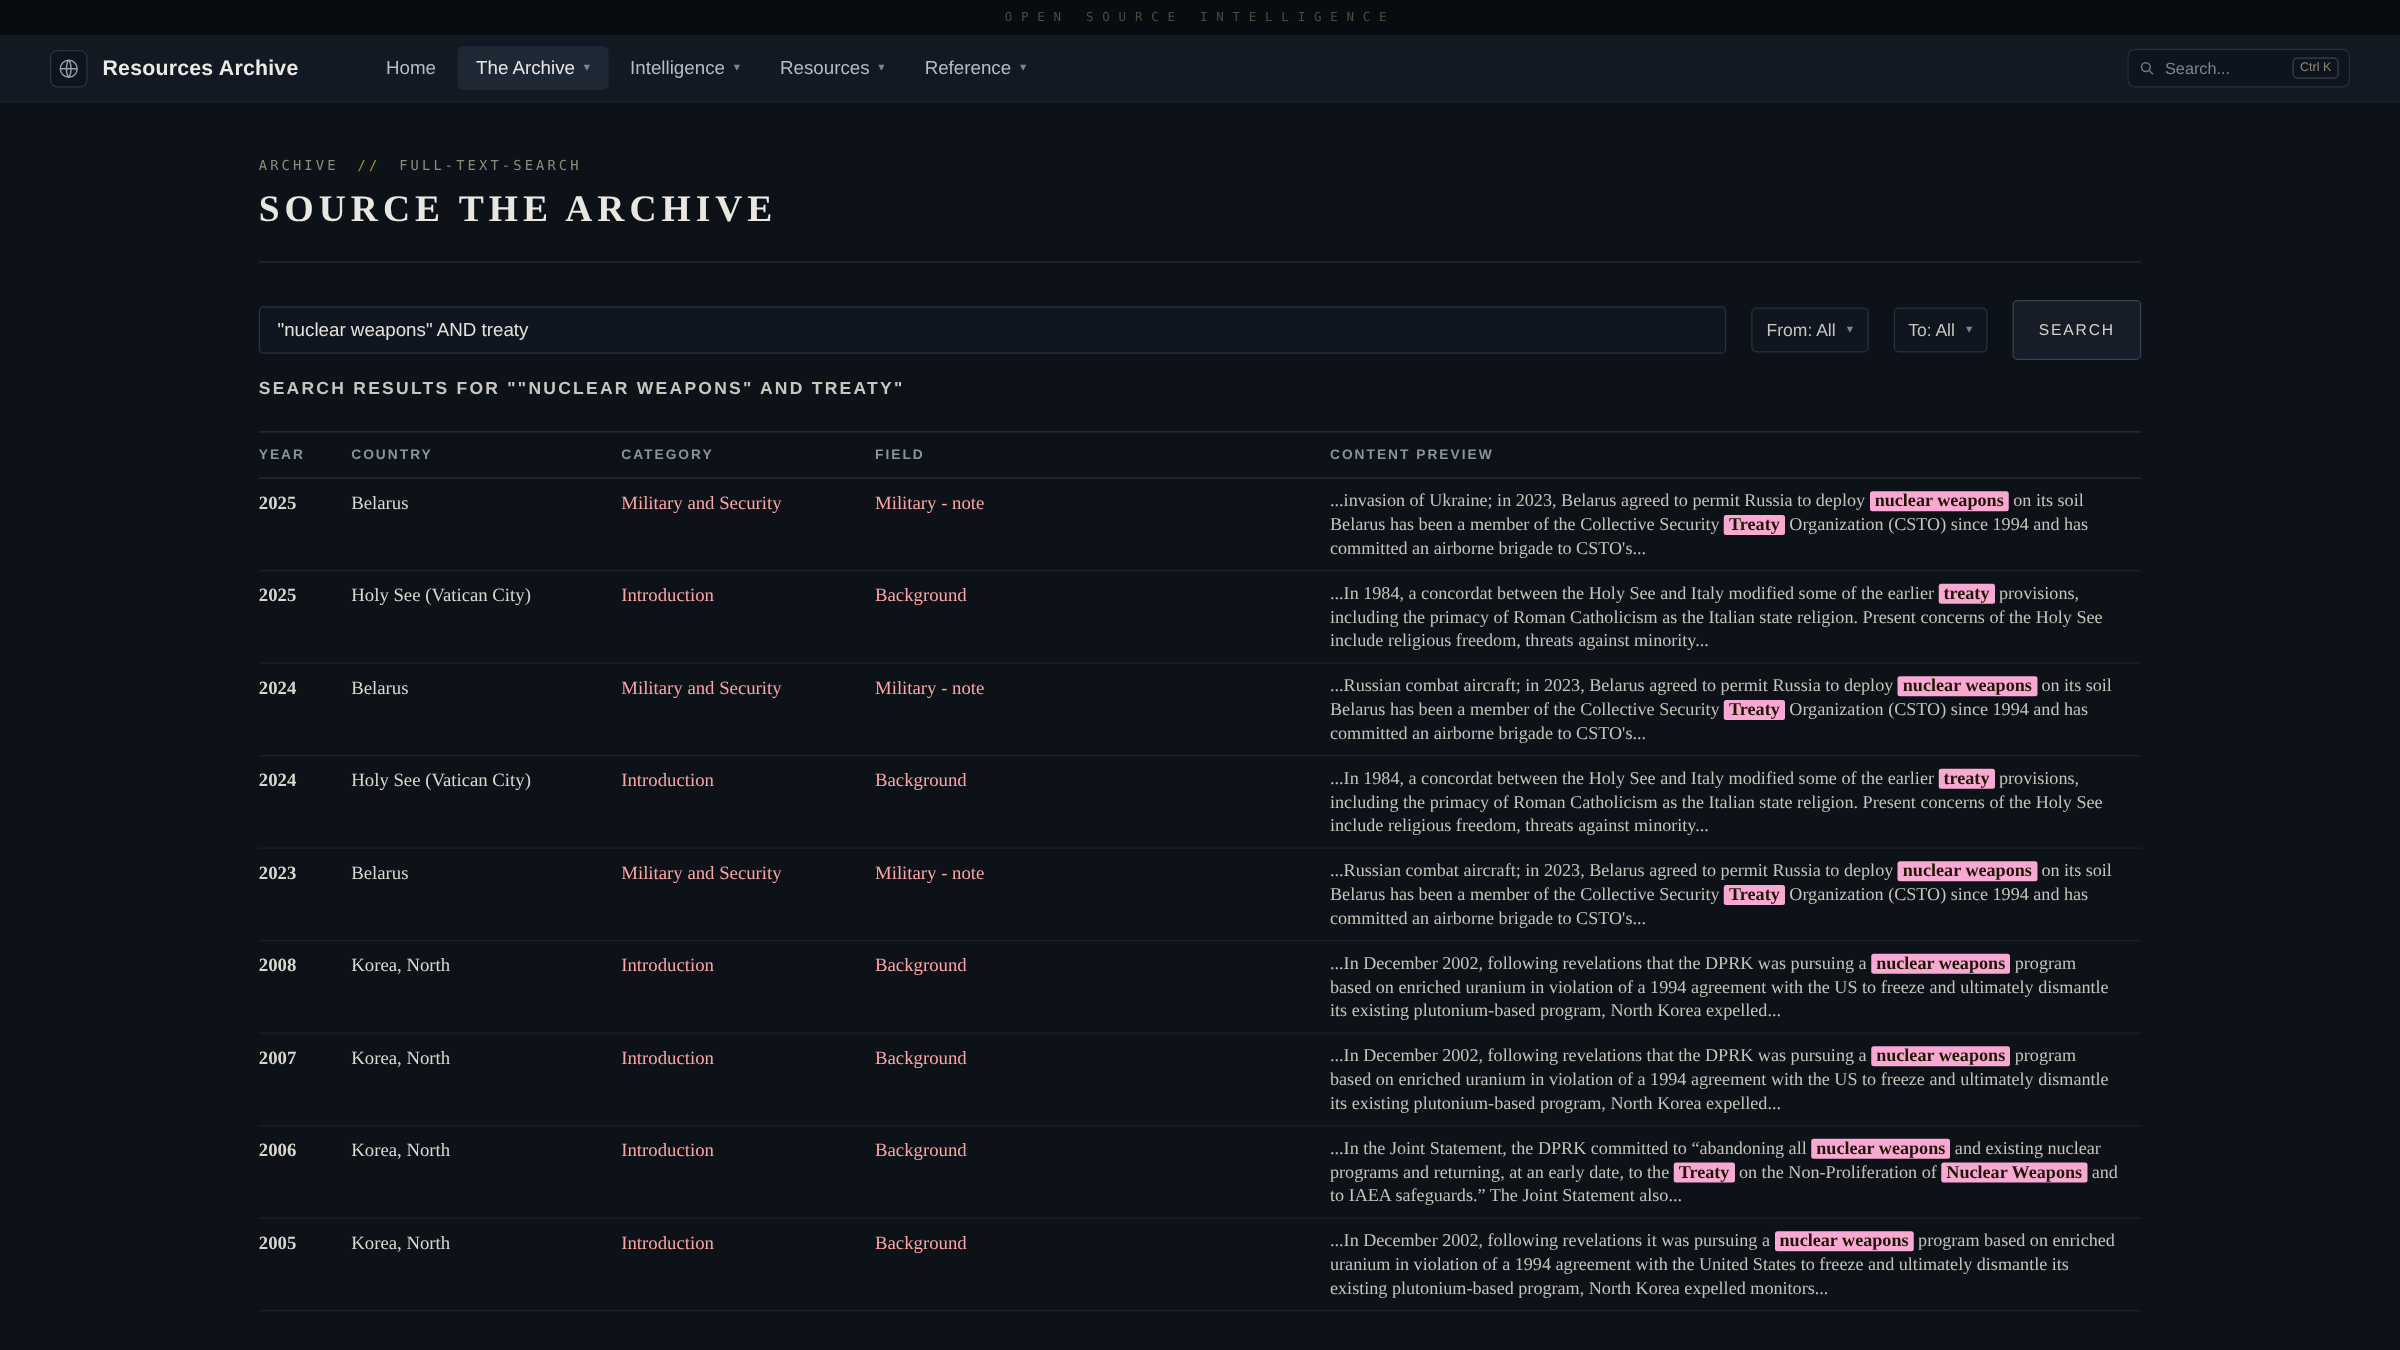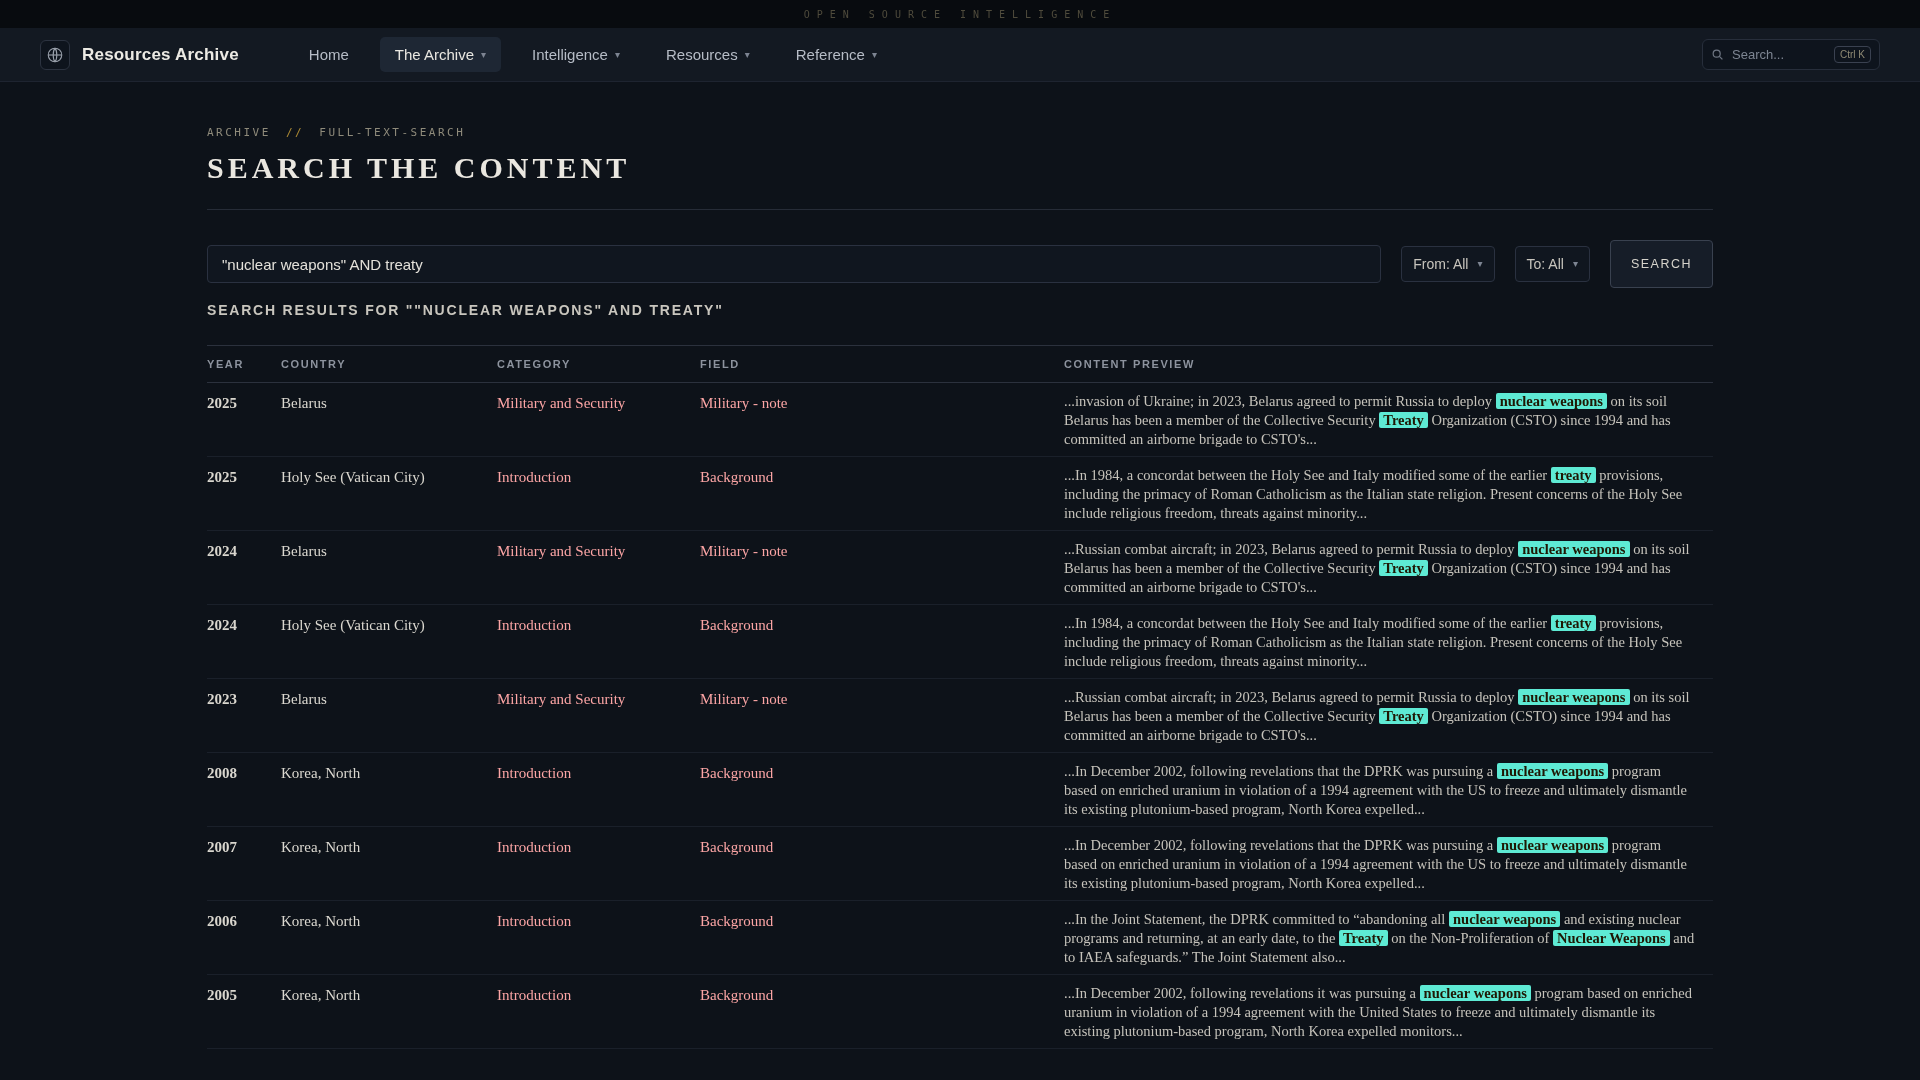--- a/index.html
+++ b/index.html
@@ -21,21 +21,21 @@
   .navbar {
     height:54px; background:#131922; border-bottom:1px solid #1e2430;
     display:flex; align-items:center; padding:0 40px;
   }
   .brand { display:flex; align-items:center; gap:12px; cursor:pointer; background:none; border:none; }
   .logo {
     width:30px; height:30px; border:1px solid #2c3340; border-radius:6px;
     background:#0e141d; display:flex; align-items:center; justify-content:center;
   }
   .brand-name { font-size:17px; font-weight:bold; color:#eceae4; letter-spacing:.2px; }
-  .nav-items { display:flex; align-items:center; gap:16px; margin-left:55px; }
+  .nav-items { display:flex; align-items:center; gap:2px; margin-left:55px; }
   .nav-item {
     background:none; border:none; cursor:pointer;
     display:flex; align-items:center; gap:7px;
     font-family:inherit; font-size:15px; color:#b6bcc6;
     padding:9px 15px; border-radius:5px;
   }
   .nav-item.active { background:#1e2734; color:#e9e7e1; }
   .chev { font-size:10px; color:#7d8492; line-height:1; }
   .nav-search {
     margin-left:auto; width:178px; height:31px;
@@ -117,21 +117,21 @@
     font-size:11px; font-weight:bold; letter-spacing:1.6px; color:#8d939e;
     text-transform:uppercase; padding-right:16px;
   }
   .rrow { padding:7px 0; border-bottom:1px solid #1a202a; cursor:pointer; }
   .td { padding-right:16px; padding-top:5px; font-family:"Liberation Serif","DejaVu Serif",serif; }
   .td.year    { font-size:15px; font-weight:600; color:#d9d6ce; }
   .td.country { font-size:15px; color:#dbd8d0; }
   .td.category, .td.field { font-size:15px; color:#fca5a5; }
   .td.preview { font-size:14.5px; line-height:19px; color:#c6c3bb; padding-top:2px; }
   .td.preview mark {
-    background:#5eead4; color:#1f1703; font-weight:bold;
+    background:#f9a8d4; color:#1f1703; font-weight:bold;
     padding:0 4px; border-radius:2px;font-family:Liberation Serif, serif;
   }
 </style>
 </head>
 <body>
 
 <div class="topstrip">
   <span>OPEN SOURCE INTELLIGENCE</span>
 </div>
 
@@ -183,21 +183,21 @@
 </header>
 
 <main class="container">
 
   <div class="breadcrumb">
     <span class="crumb-link">ARCHIVE</span>
     <span class="sep">//</span>
     <span>FULL-TEXT-SEARCH</span>
   </div>
 
-  <h1 class="page-title">SEARCH THE CONTENT</h1>
+  <h1 class="page-title">SOURCE THE ARCHIVE</h1>
 
   <hr class="divider">
 
   <form class="search-form">
     <input class="query" value="&quot;nuclear weapons&quot; AND treaty" style="">
     <div class="fselect">
       <span>From: All</span>
       <span class="chev">▾</span>
     </div>
     <div class="fselect">

